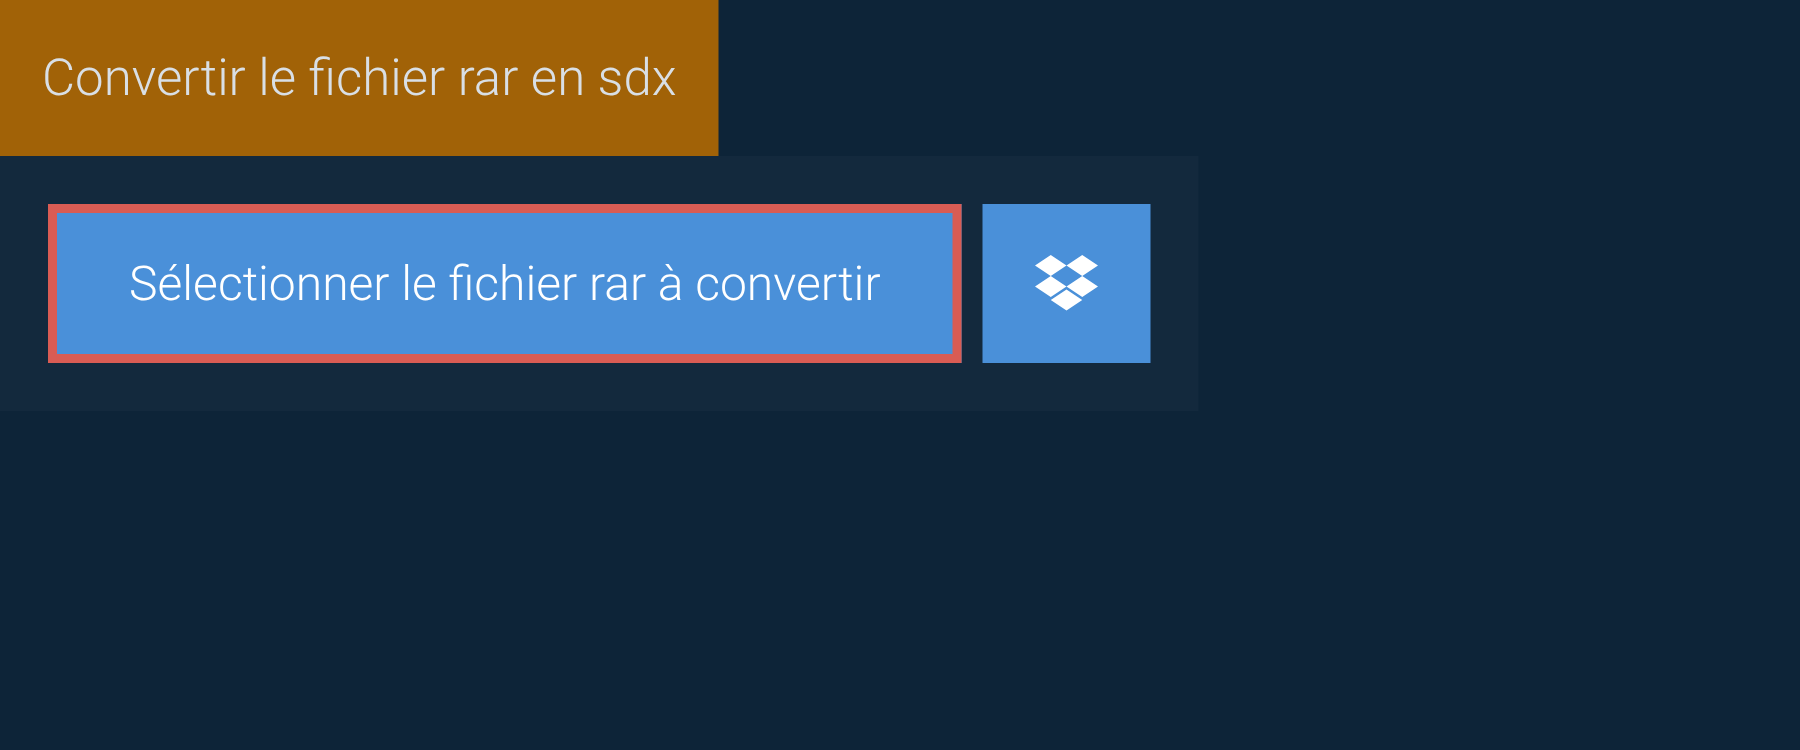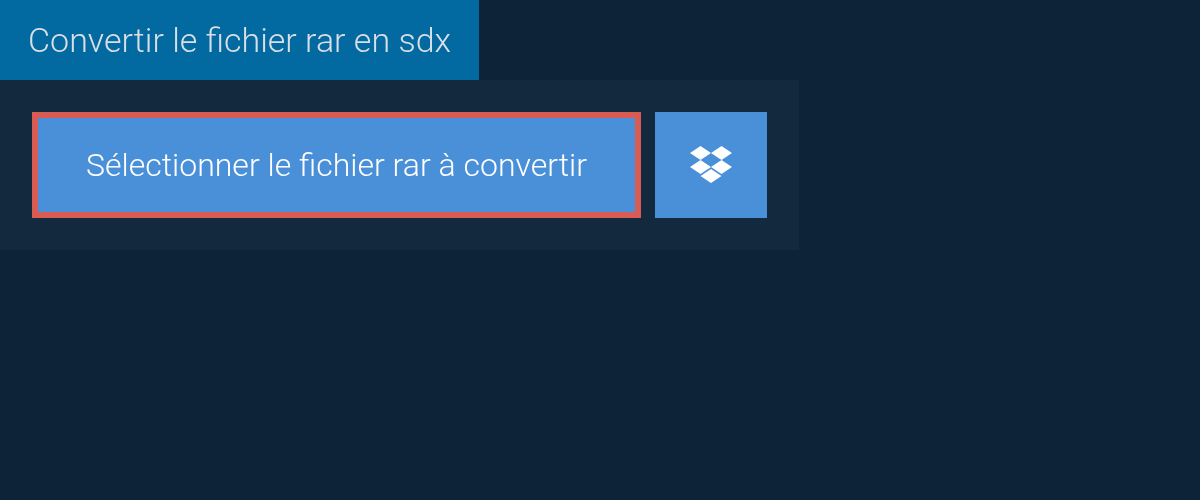--- a/index.html
+++ b/index.html
@@ -11,22 +11,22 @@
       width: 1200px;
       height: 500px;
       background-color: #0d2438;
       font-family: -apple-system, BlinkMacSystemFont, "Segoe UI", Roboto, Helvetica, Arial, sans-serif;
       overflow: hidden;
     }
     .container {
       padding: 0;
     }
     .title-box {
-      background-color: #0369a1;
-      padding: 20px 28px;
+      background-color: #a16207;
+      padding: 32px 28px;
       display: inline-block;
     }
     .title-text {
       color: #d9dfe5;
       font-size: 34px;
       font-weight: 300;
     }
     .button-section {
       background-color: #13293d;
       padding: 32px;

